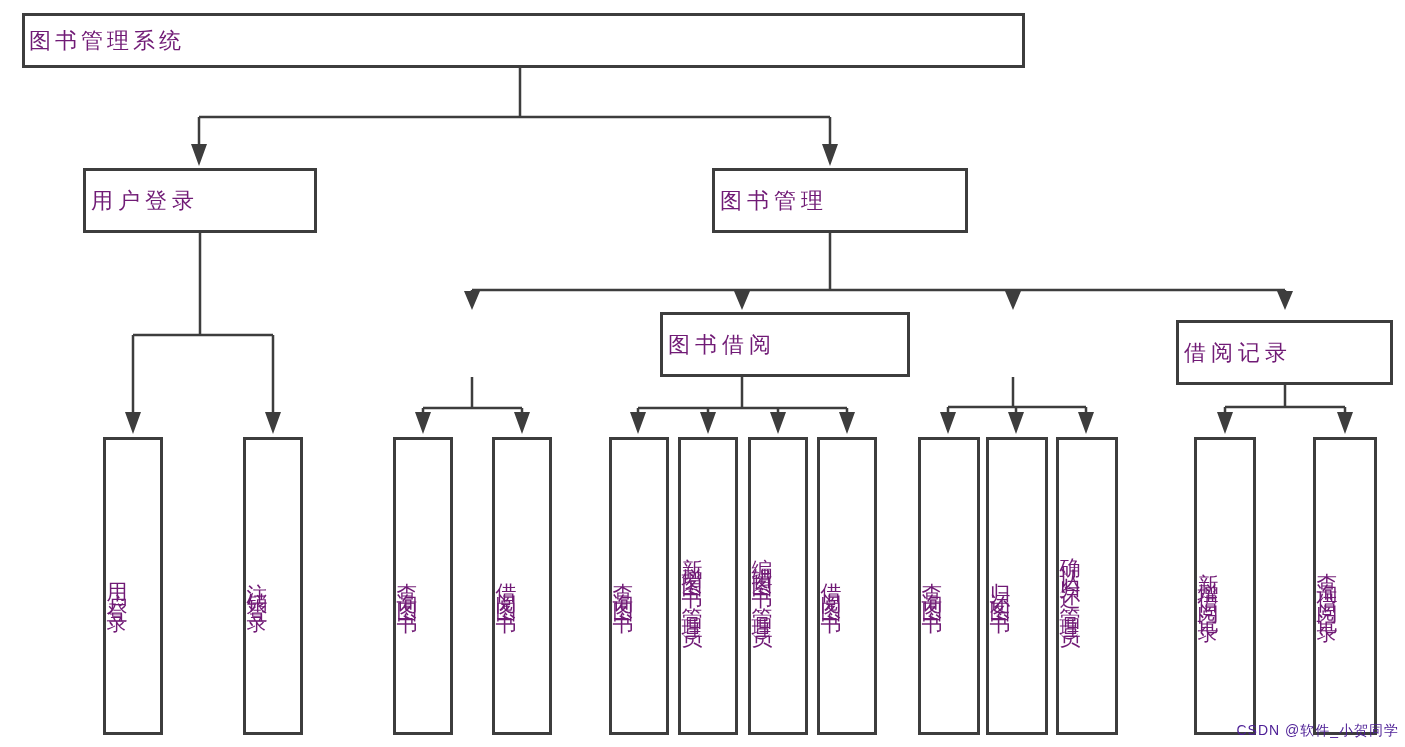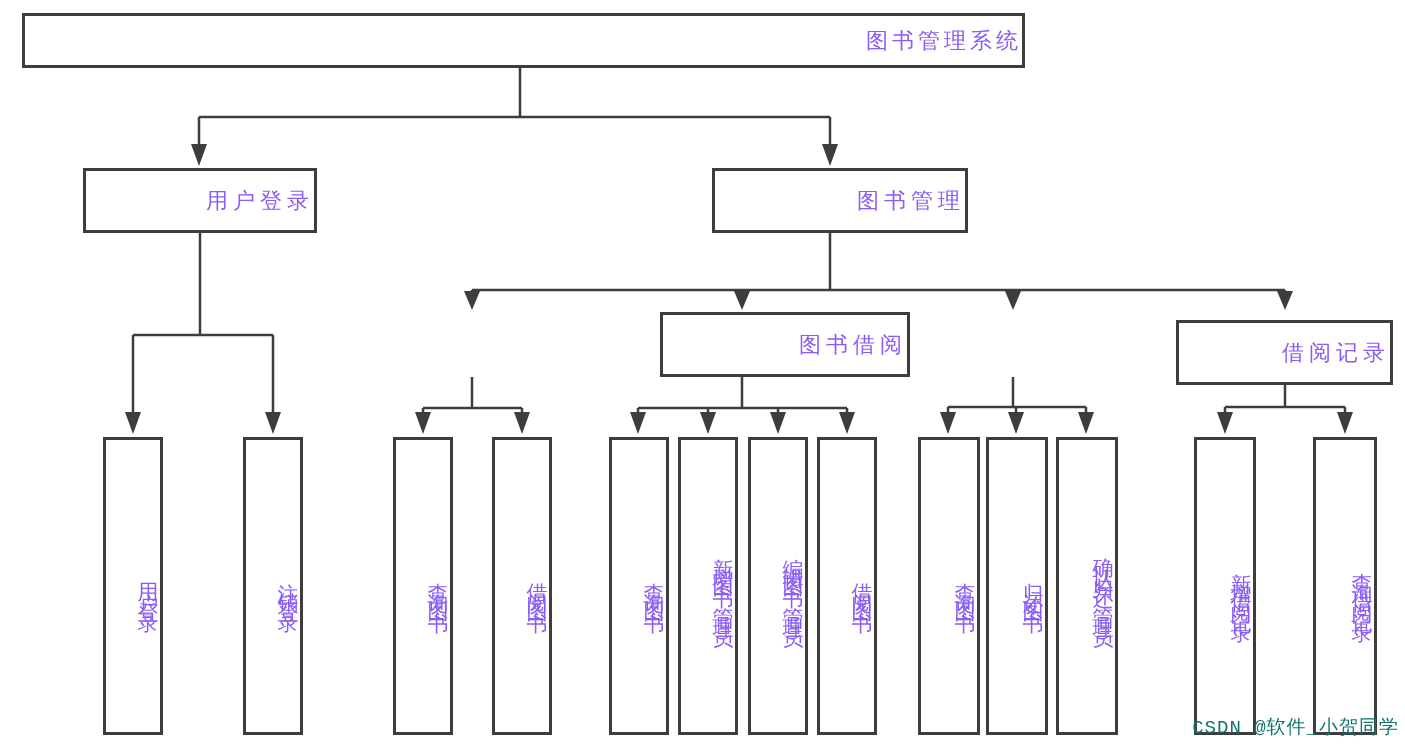--- a/index.html
+++ b/index.html
@@ -14,24 +14,24 @@
   .wires {
     position: absolute;
     left: 0; top: 0;
     z-index: 1;
   }
   .node {
     position: absolute;
     box-sizing: border-box;
     background: #ffffff;
     border: 3px solid #3d3d3d;
-    color: #8b5cf6;
+    color: #701a75;
     display: flex;
     align-items: center;
-    justify-content: flex-end;
+    justify-content: flex-start;
     z-index: 2;
   }
   .hlabel {
     font-size: 22px;
     letter-spacing: 5px;
     text-indent: 5px;
     white-space: nowrap;
   }
   .root .hlabel {
     letter-spacing: 4px;
@@ -41,26 +41,25 @@
     display: block;
     writing-mode: vertical-rl;
     font-size: 21px;
     letter-spacing: 10px;
     line-height: 1.1;
   }
   .watermark {
     position: absolute;
     right: 6px;
     bottom: 7px;
-    color: #0f766e;
-    font-size: 19px;
+    color: #4c1d95;
+    font-size: 14px;
     letter-spacing: 1px;
     z-index: 5;
     white-space: nowrap;
-    font-family: Liberation Mono, monospace;
   }
 </style>
 </head>
 <body>
 
 <div class="canvas">
 
   <svg class="wires" width="1405" height="747" viewBox="0 0 1405 747">
     <g stroke="#3d3d3d" stroke-width="2.5" fill="none">
       <path d="M520 68 V117 M199 117 H830 M199 117 V146 M830 117 V146"></path>

